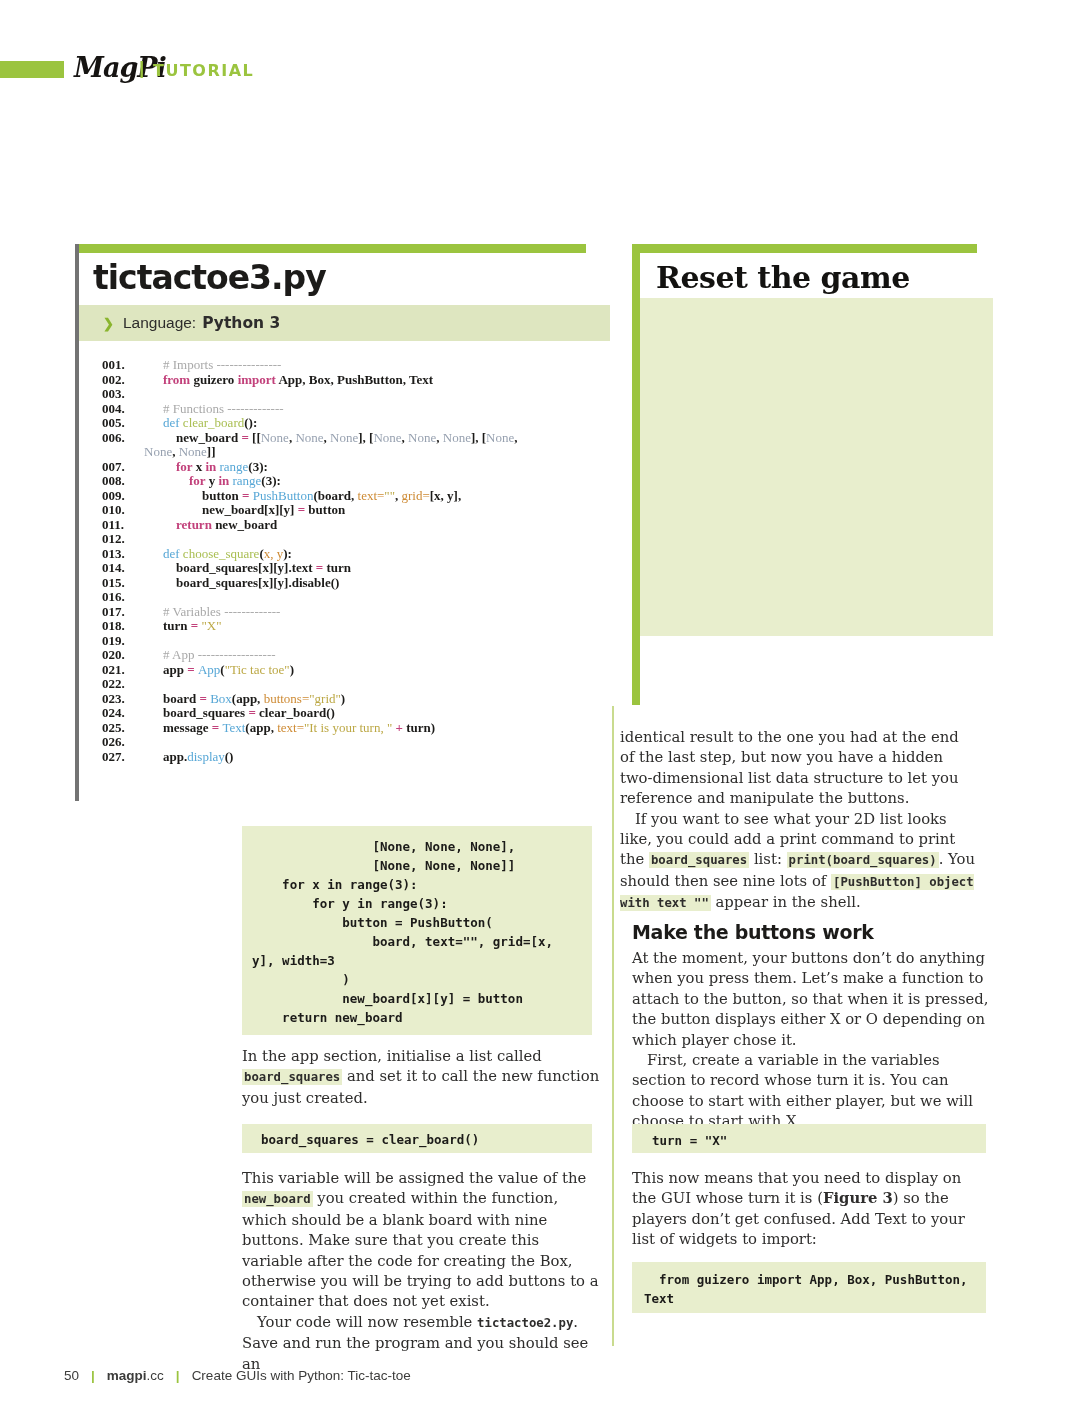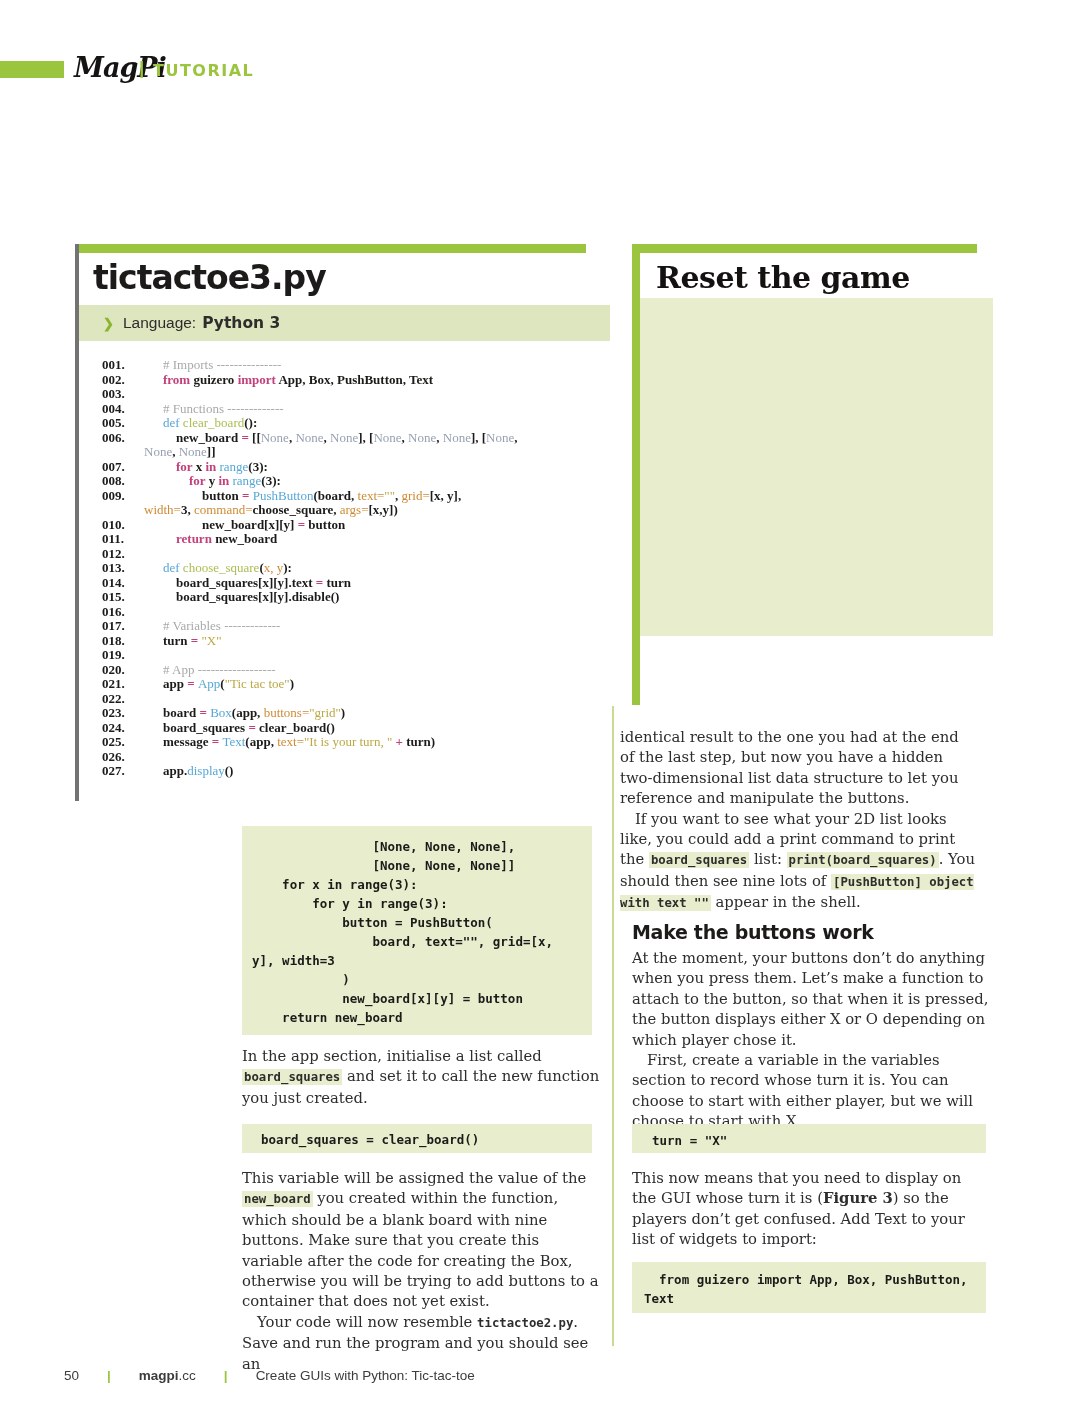--- a/index.html
+++ b/index.html
@@ -67,21 +67,21 @@
 
   
   .reset-panel{position:absolute;left:632px;top:244px;width:353px;height:461px;background:#fff;border-left:8px solid #9bc43f;}
   .reset-panel .panel-topbar{width:calc(100% - 16px);}
   .reset-title{padding:16px 0 3px 16px;font:bold 30px "DejaVu Serif",serif;color:#131210;letter-spacing:-0.5px;}
   .reset-body{background:#e8eecd;padding:13px 15px 12px 16px;height:313px;
               font-family:"Liberation Sans",sans-serif;font-size:13.4px;line-height:16.6px;color:#32312e;}
 
   
   .col-divider{position:absolute;left:612px;top:706px;width:2px;height:640px;background:#c9db8f;}
-  .footer{position:absolute;left:64px;top:1368px;display:flex;align-items:center;gap:28px;
+  .footer{position:absolute;left:64px;top:1368px;display:flex;align-items:center;gap:12px;
           font-size:13.5px;color:#3c3c3b;}
   .footer .fsep{color:#9bc43f;font-weight:bold;}
   .footer .fbold{font-weight:bold;}
 </style>
 </head>
 <body>
 
 <div id="page">
 
   <div class="hdr-bar"></div>
@@ -101,21 +101,20 @@
         <div class="code-line"><span class="ln">001.</span><span class="tok-cm"># Imports ---------------</span></div>
         <div class="code-line"><span class="ln">002.</span><span class="tok-kw">from</span><span class="tok-pl"> guizero </span><span class="tok-kw">import</span><span class="tok-pl"> App, Box, PushButton, Text</span></div>
         <div class="code-line"><span class="ln">003.</span></div>
         <div class="code-line"><span class="ln">004.</span><span class="tok-cm"># Functions -------------</span></div>
         <div class="code-line"><span class="ln">005.</span><span class="tok-bi">def</span><span class="tok-pl"> </span><span class="tok-fn">clear_board</span><span class="tok-pl">():</span></div>
         <div class="code-line"><span class="ln">006.</span><span class="tok-pl">    new_board </span><span class="tok-kw">=</span><span class="tok-pl"> [[</span><span class="tok-nn">None</span><span class="tok-pl">, </span><span class="tok-nn">None</span><span class="tok-pl">, </span><span class="tok-nn">None</span><span class="tok-pl">], [</span><span class="tok-nn">None</span><span class="tok-pl">, </span><span class="tok-nn">None</span><span class="tok-pl">, </span><span class="tok-nn">None</span><span class="tok-pl">], [</span><span class="tok-nn">None</span><span class="tok-pl">,</span></div>
         <div class="code-line cont"><span class="tok-nn">None</span><span class="tok-pl">, </span><span class="tok-nn">None</span><span class="tok-pl">]]</span></div>
         <div class="code-line"><span class="ln">007.</span><span class="tok-pl">    </span><span class="tok-kw">for</span><span class="tok-pl"> x </span><span class="tok-kw">in</span><span class="tok-pl"> </span><span class="tok-bi">range</span><span class="tok-pl">(3):</span></div>
         <div class="code-line"><span class="ln">008.</span><span class="tok-pl">        </span><span class="tok-kw">for</span><span class="tok-pl"> y </span><span class="tok-kw">in</span><span class="tok-pl"> </span><span class="tok-bi">range</span><span class="tok-pl">(3):</span></div>
         <div class="code-line"><span class="ln">009.</span><span class="tok-pl">            button </span><span class="tok-kw">=</span><span class="tok-pl"> </span><span class="tok-bi">PushButton</span><span class="tok-pl">(board, </span><span class="tok-kwa">text=</span><span class="tok-st">""</span><span class="tok-pl">, </span><span class="tok-kwa">grid=</span><span class="tok-pl">[x, y],</span></div>
-        <div class="code-line cont"><span class="tok-kwa">width=</span><span class="tok-pl">3, </span><span class="tok-kwa">command=</span><span class="tok-pl">choose_square, </span><span class="tok-kwa">args=</span><span class="tok-pl">[x,y])</span></div>
         <div class="code-line"><span class="ln">010.</span><span class="tok-pl">            new_board[x][y] </span><span class="tok-kw">=</span><span class="tok-pl"> button</span></div>
         <div class="code-line"><span class="ln">011.</span><span class="tok-pl">    </span><span class="tok-kw">return</span><span class="tok-pl"> new_board</span></div>
         <div class="code-line"><span class="ln">012.</span></div>
         <div class="code-line"><span class="ln">013.</span><span class="tok-bi">def</span><span class="tok-pl"> </span><span class="tok-fn">choose_square</span><span class="tok-pl">(</span><span class="tok-kwa">x, y</span><span class="tok-pl">):</span></div>
         <div class="code-line"><span class="ln">014.</span><span class="tok-pl">    board_squares[x][y].text </span><span class="tok-kw">=</span><span class="tok-pl"> turn</span></div>
         <div class="code-line"><span class="ln">015.</span><span class="tok-pl">    board_squares[x][y].disable()</span></div>
         <div class="code-line"><span class="ln">016.</span></div>
         <div class="code-line"><span class="ln">017.</span><span class="tok-cm"># Variables -------------</span></div>
         <div class="code-line"><span class="ln">018.</span><span class="tok-pl">turn </span><span class="tok-kw">=</span><span class="tok-pl"> </span><span class="tok-st">"X"</span></div>
         <div class="code-line"><span class="ln">019.</span></div>

